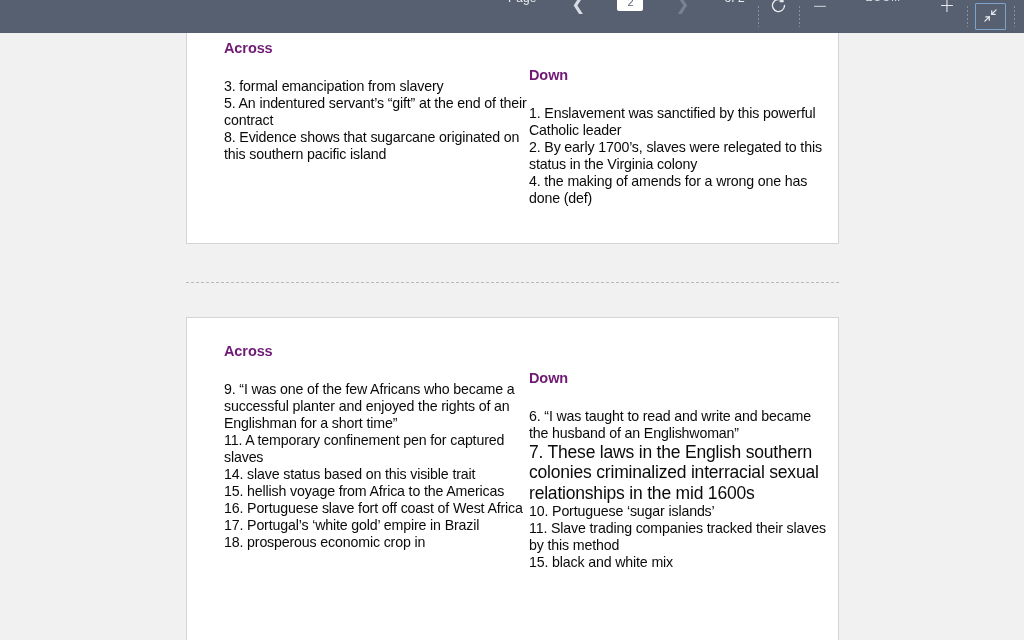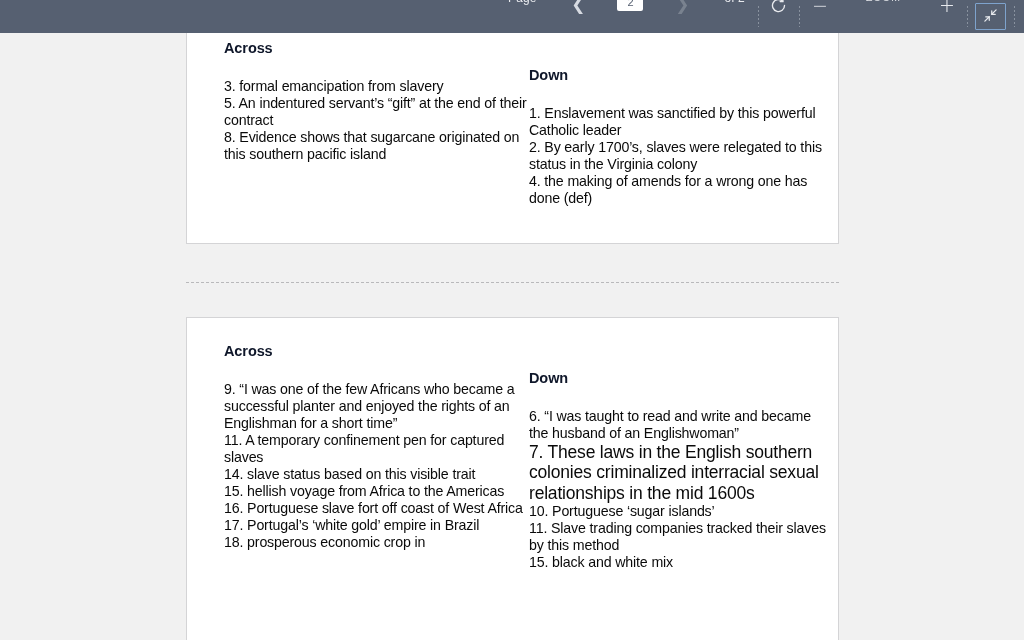--- a/index.html
+++ b/index.html
@@ -192,21 +192,21 @@
     display: flex;
     align-items: flex-start;
   }
   .col-across { width: 305px; flex: 0 0 305px; }
   .col-down   { width: 300px; flex: 0 0 300px; margin-top: 27px; }
 
   .col-head {
     font-family: "Liberation Sans", sans-serif;
     font-weight: bold;
     font-size: 14.5px;
-    color: #0f172a;
+    color: #701a75;
     letter-spacing: -0.1px;
     margin-bottom: 22px;
     line-height: 1;
   }
   .clue-list {
     list-style: none;
     margin: 0;
     padding: 0;
   }
   .clue {

